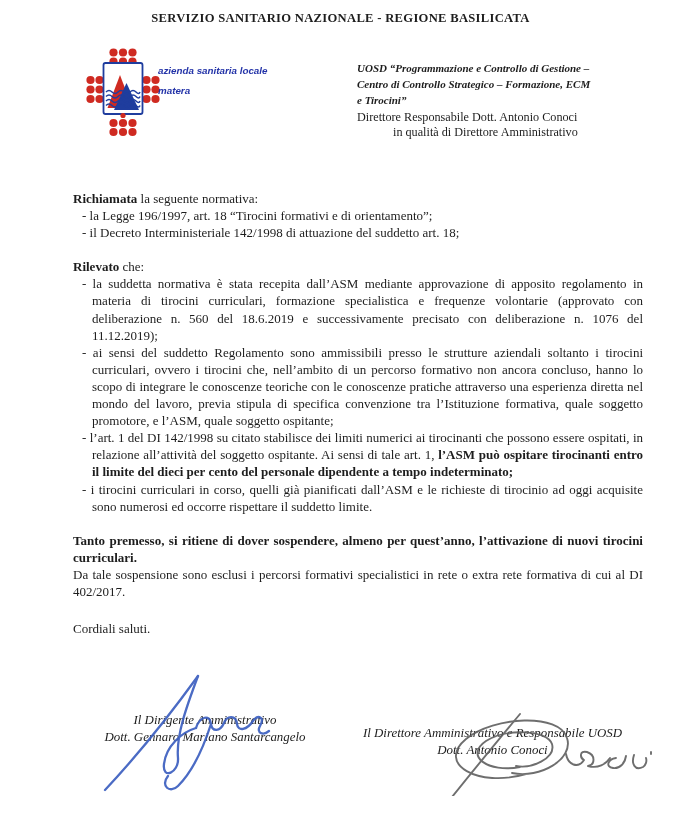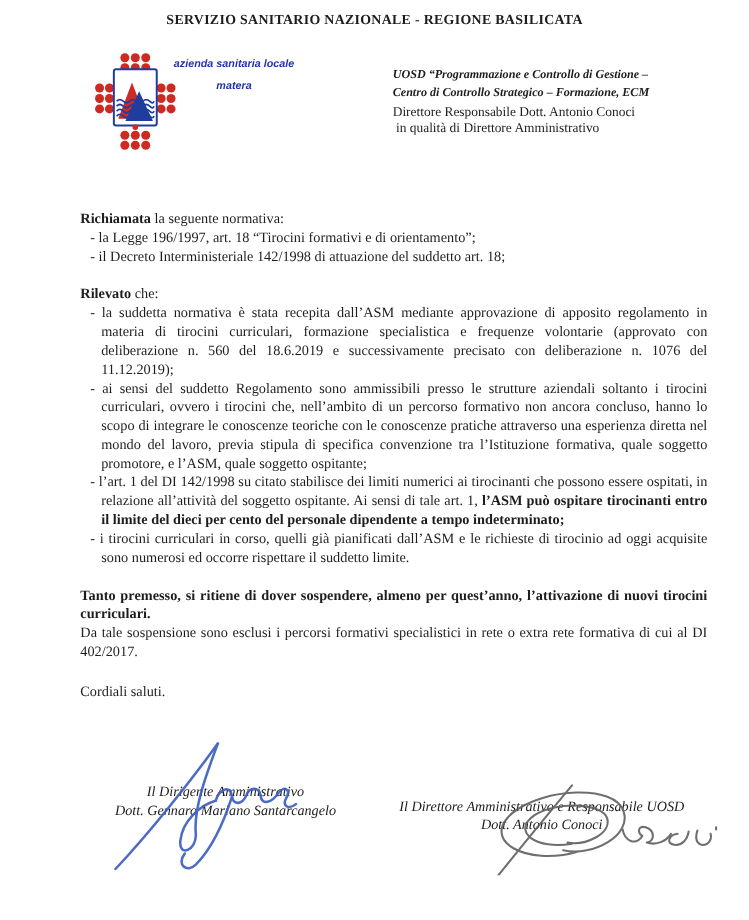--- a/index.html
+++ b/index.html
@@ -14,34 +14,34 @@
   .top-title{
     text-align:center;
     font-weight:bold;
     font-size:12.6px;
     padding-top:11px;
     letter-spacing:0.3px;
   }
   .letterhead{position:relative;height:132px;}
   .logo-mark{position:absolute;left:86px;top:22px;}
   .logo-text{
-    position:absolute;left:158px;top:28px;
+    position:absolute;left:158px;top:40px;
     font-family:"Liberation Sans", sans-serif;
     font-weight:bold;font-style:italic;
     font-size:9.8px;color:#2333a8;line-height:10px;
   }
-  .logo-text .l2{margin-top:10px;text-align:center;}
+  .logo-text .l2{margin-top:10px;}
   .dept{position:absolute;left:357px;top:34px;width:310px;}
   .dept .dl{
     font-weight:bold;font-style:italic;
     font-size:11px;line-height:16px;white-space:nowrap;
   }
   .dept .dr{font-size:12.2px;line-height:14.5px;white-space:nowrap;font-family:Liberation Serif, serif;}
   .dept .dr.first{margin-top:2px;}
-  .dept .dr.ind{padding-left:3px;}
+  .dept .dr.ind{padding-left:3px;margin-left:33px;}
   .date-line{margin:6px 0 0 73px;font-size:13px;}
   .subject{
     text-align:center;font-weight:bold;
     font-size:12.6px;margin-top:25px;letter-spacing:0.2px;
   }
   .body-text{
     margin:32px 38px 0 73px;
     font-size:13px;line-height:17.1px;
     text-align:justify;
   }
@@ -115,20 +115,21 @@
     </svg>
 
     <div class="logo-text">
       <div class="l1">azienda sanitaria locale</div>
       <div class="l2">matera</div>
     </div>
 
     <div class="dept">
       <div class="dl">UOSD “Programmazione e Controllo di Gestione –</div>
       <div class="dl">Centro di Controllo Strategico – Formazione, ECM</div>
+      <div class="dl">e Tirocini”</div>
       <div class="dr first">Direttore Responsabile Dott. Antonio Conoci</div>
       <div class="dr ind">in qualità di Direttore Amministrativo</div>
     </div>
   </div>
 
 
 
   <div class="body-text">
     <div class="para"><span class="b">Richiamata</span><span> la seguente normativa:</span></div>
     <div class="li">- la Legge 196/1997, art. 18 “Tirocini formativi e di orientamento”;</div>

